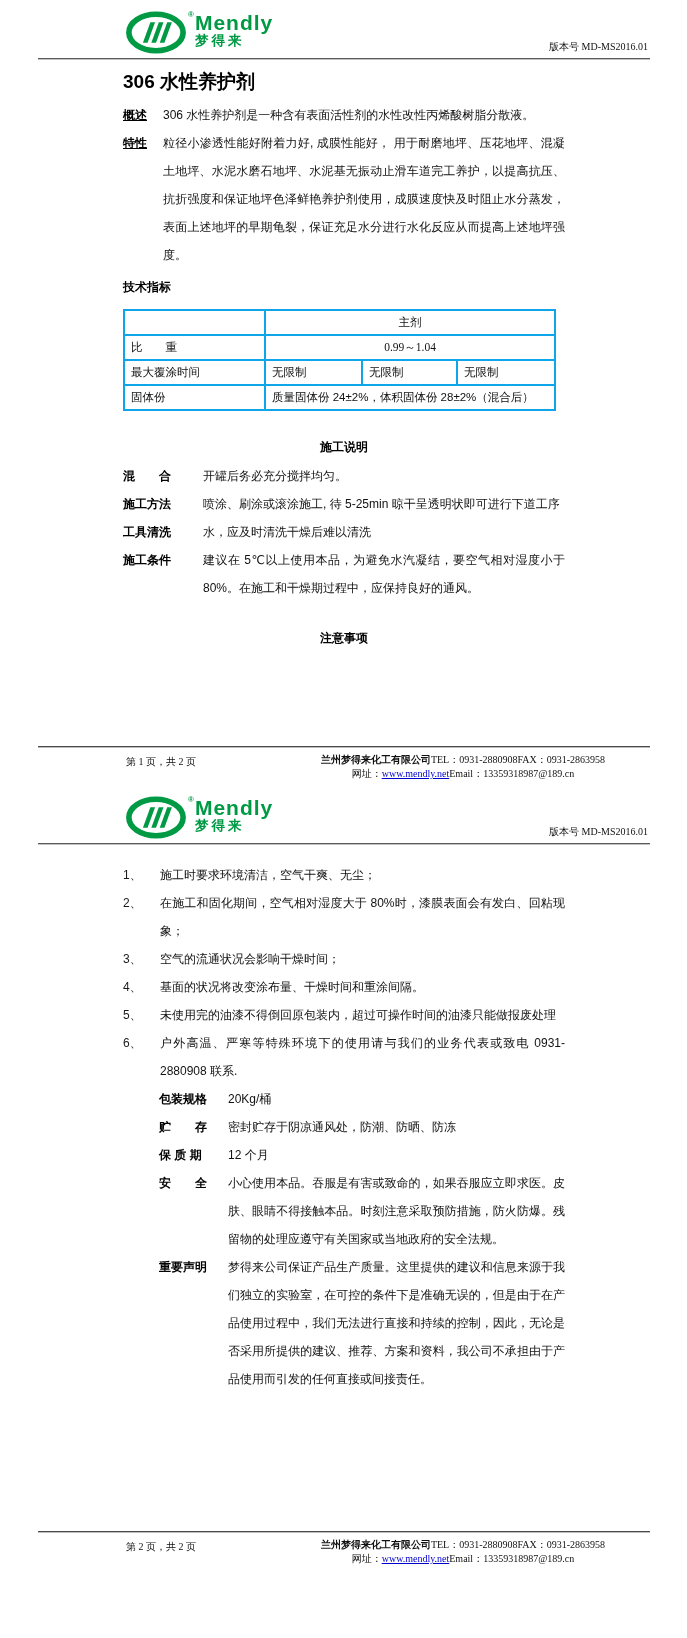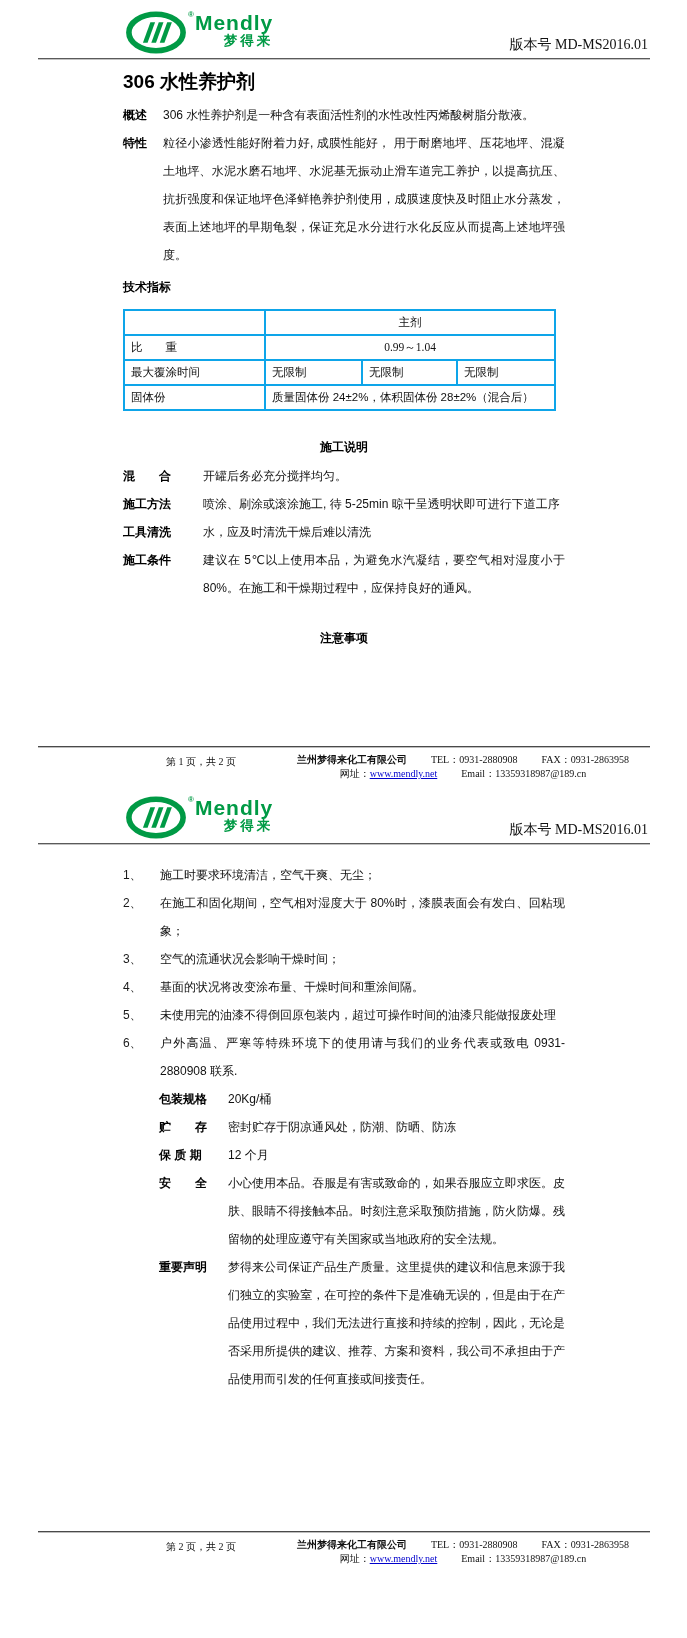--- a/index.html
+++ b/index.html
@@ -11,55 +11,55 @@
   }
   .page { position:relative; overflow:hidden; background:#fff; }
   .page-1 { height:785px; }
   .page-2 { height:853px; }
 
   
   .page-head { position:relative; padding:11px 39px 0 125px; }
   .logo { display:flex; align-items:flex-start; height:46px; }
   .emblem { width:62px; height:43px; display:block; }
   .reg { font-size:8px; color:#009a45; font-weight:bold; margin:0 1px 0 1px; line-height:1; }
-  .brand-text { display:flex; flex-direction:column; align-items:flex-end; margin-top:2px; }
+  .brand-text { display:flex; flex-direction:column; align-items:flex-start; margin-top:2px; }
   .brand-en { color:#009a45; font-weight:800; font-size:21px; line-height:20px; letter-spacing:1px; }
   .brand-cn { color:#009a45; font-weight:bold; font-size:13.5px; line-height:16px; letter-spacing:3px; }
-  .version { position:absolute; right:39px; bottom:3px; font-size:14px;
+  .version { position:absolute; right:39px; bottom:3px; font-size:10px;
              font-family:"Liberation Serif","DejaVu Serif",serif; color:#111;padding-left:23px; }
   .head-rule { height:2px; background:#5a5a5a; border-bottom:1px solid #c2c2c2; margin:1px 37px 0 38px; }
 
   
   .content { padding:0 122px 0 123px; }
   .doc-title { font-size:19px; font-weight:bold; color:#000; margin-top:9px; line-height:26px; }
   .row { display:flex; line-height:28px; font-size:12px; }
   .row .lbl { font-weight:bold; flex-shrink:0; color:#000; }
-  .lblA { width:40px; }
+  .lblA { width:40px;text-decoration:underline; }
   .lblB { width:80px; }
   .lblC { width:69px;margin-left:36px; }
   .numc { width:37px; flex-shrink:0; }
   .row .val { flex:1; text-align:justify; color:#111; }
   .sec-head { font-weight:bold; font-size:12px; color:#000; }
   .mt6{margin-top:6px;} .mt10{margin-top:10px;} .mt16{margin-top:16px;} .mt28{margin-top:28px;text-align:center;}
 
   
   .spec-table { border-collapse:collapse; margin-top:13px; font-size:11.5px; table-layout:fixed; }
   .spec-table td { border:2px solid #0ea5e9; height:25px; padding:1px 6px; color:#111;
                    font-family:"Liberation Serif","DejaVu Serif",serif; }
   .spec-table td.hd { font-family:"Liberation Sans","DejaVu Sans",sans-serif; }
   .tc { text-align:center; }
 
   
   .page-footer { position:absolute; top:746px; left:38px; right:37px; }
   .footer-rule { height:2px; background:#4a4a4a; border-bottom:1px solid #bdbdbd; }
   .footer-body { display:flex; margin-top:5px; padding-left:88px; }
   .pagenum { width:150px; font-size:10px; color:#111; padding-top:2px;
-             font-family:"Liberation Serif","DejaVu Serif",serif;text-align:center; }
+             font-family:"Liberation Serif","DejaVu Serif",serif; }
   .fcenter { flex:1; font-family:"Liberation Serif","DejaVu Serif",serif; }
-  .fline { display:flex; justify-content:center; gap:24px; font-size:10px; line-height:14px; color:#111; }
+  .fline { display:flex; justify-content:center; gap:0; font-size:10px; line-height:14px; color:#111; }
   .company { font-weight:bold; }
   .weblink { color:#0000cc; text-decoration:underline; cursor:pointer; }
 </style>
 </head>
 <body>
 
 <div class="doc">
 
   <section class="page page-1">
 

